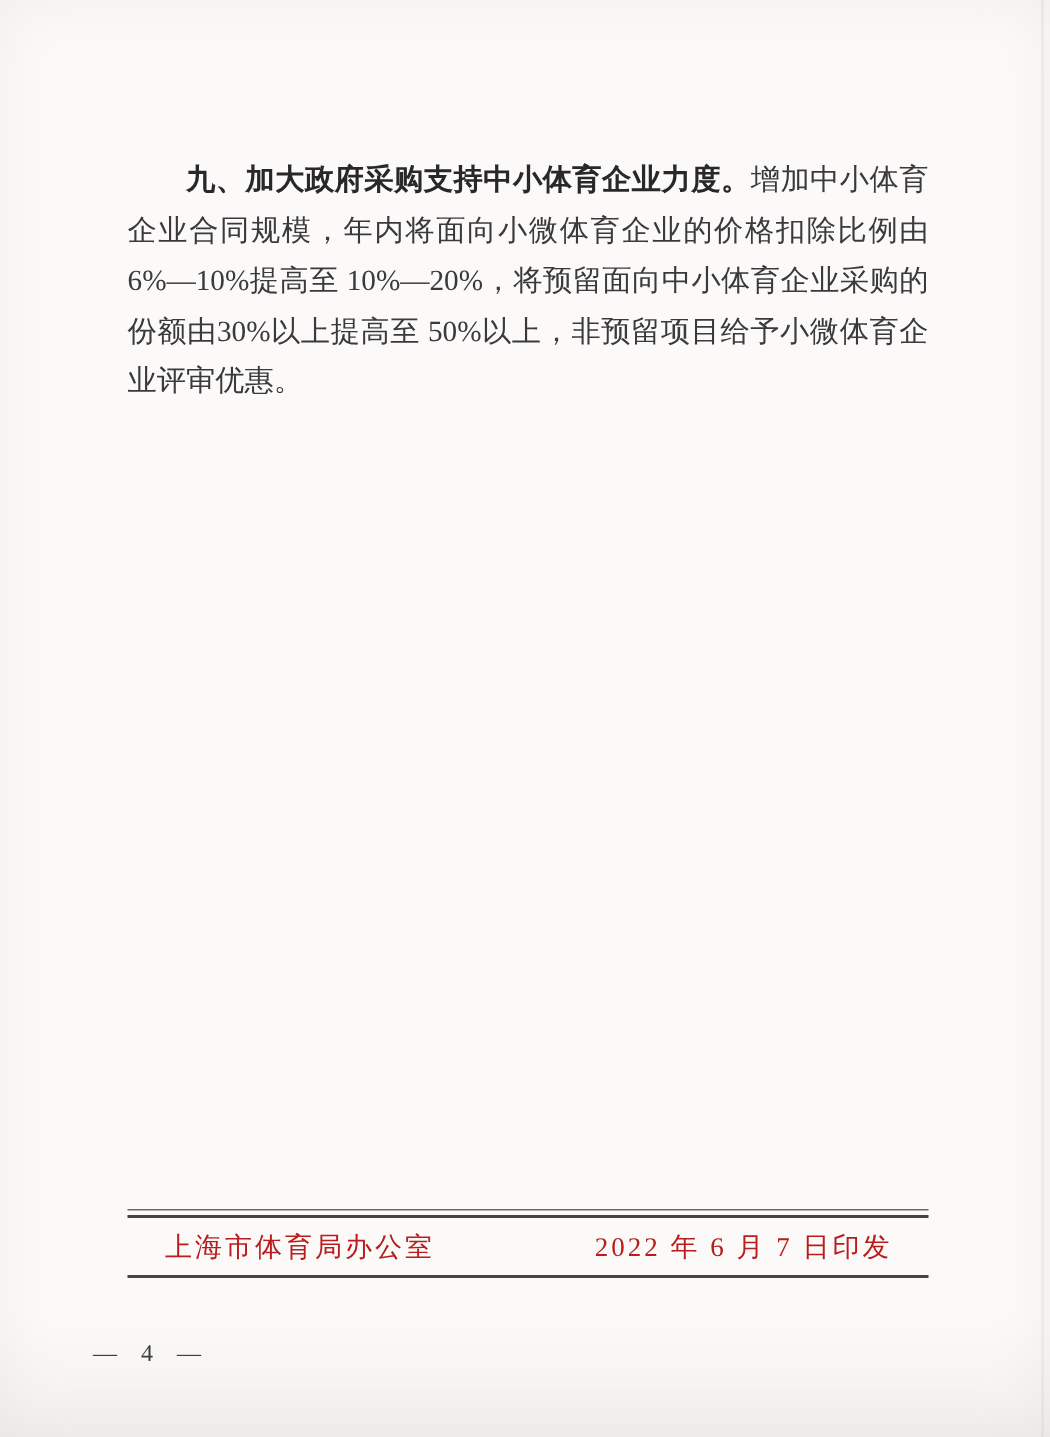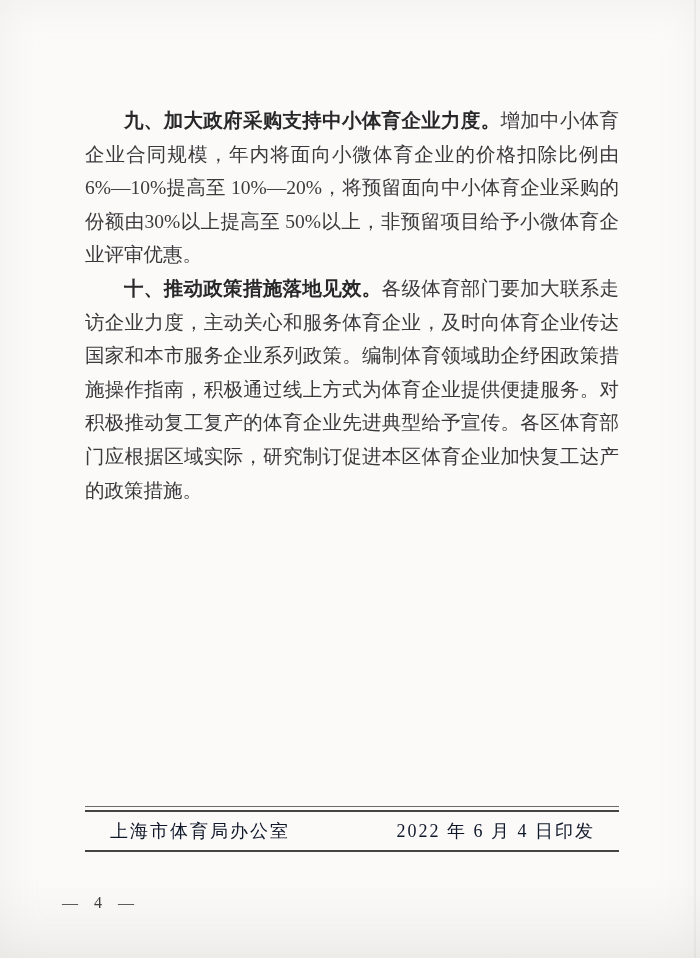--- a/index.html
+++ b/index.html
@@ -67,21 +67,21 @@
   .rule-thick {
     height: 2px;
     background: #444446;
   }
   .colophon-row {
     display: flex;
     justify-content: space-between;
     align-items: baseline;
     padding: 7px 24px 7px 25px;
     font-size: 18px;
-    color: #0f172a;
+    color: #b91c1c;
     letter-spacing: 2px;
     text-align: right;
   }
   .page-number {
     position: absolute;
     top: 894px;
     left: 62px;
     font-size: 16px;
     color: #333335;
     word-spacing: 10px;
@@ -90,29 +90,28 @@
 </style>
 </head>
 <body>
 
 <div class="page">
 
   <div class="edge-shadow-right"></div>
 
   <div class="content">
     <p><strong>九、加大政府采购支持中小体育企业力度。</strong><span>增加中小体育企业合同规模，年内将面向小微体育企业的价格扣除比例由 6%—10%提高至 10%—20%，将预留面向中小体育企业采购的份额由30%以上提高至 50%以上，非预留项目给予小微体育企业评审优惠。</span></p>
-    <p><strong>十、推动政策措施落地见效。</strong><span>各级体育部门要加大联系走访企业力度，主动关心和服务体育企业，及时向体育企业传达国家和本市服务企业系列政策。编制体育领域助企纾困政策措施操作指南，积极通过线上方式为体育企业提供便捷服务。对积极推动复工复产的体育企业先进典型给予宣传。各区体育部门应根据区域实际，研究制订促进本区体育企业加快复工达产的政策措施。</span></p>
   </div>
 
   <div class="colophon">
     <div class="rule-thin"></div>
     <div class="rule-thick"></div>
     <div class="colophon-row">
       <span>上海市体育局办公室</span>
-      <span>2022 年 6 月 4 日印发</span>
+      <span>2022 年 6 月 7 日印发</span>
     </div>
     <div class="rule-thick"></div>
   </div>
 
   <div class="page-number">— 4 —</div>
 
   <div class="bottom-shade"></div>
 
 </div>
 

